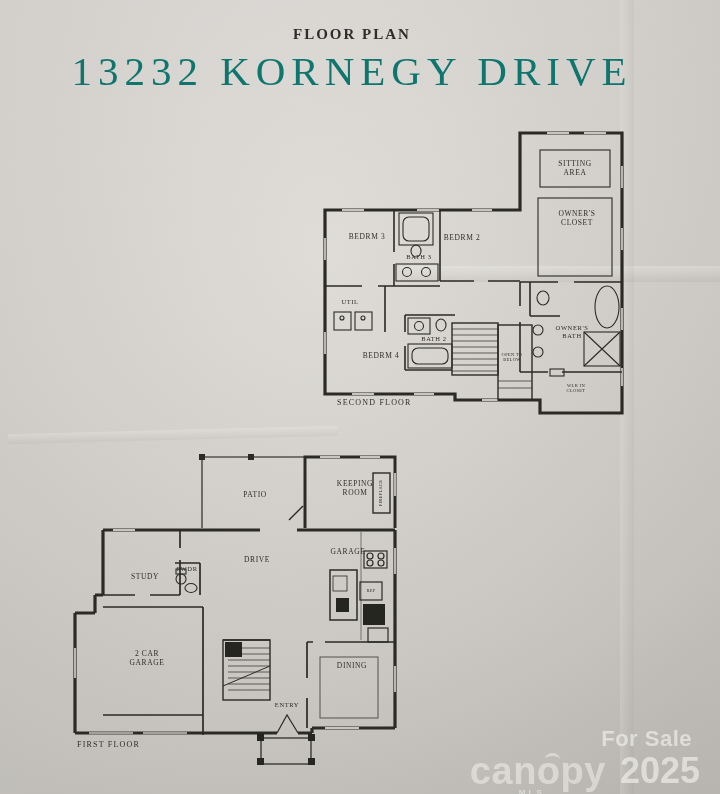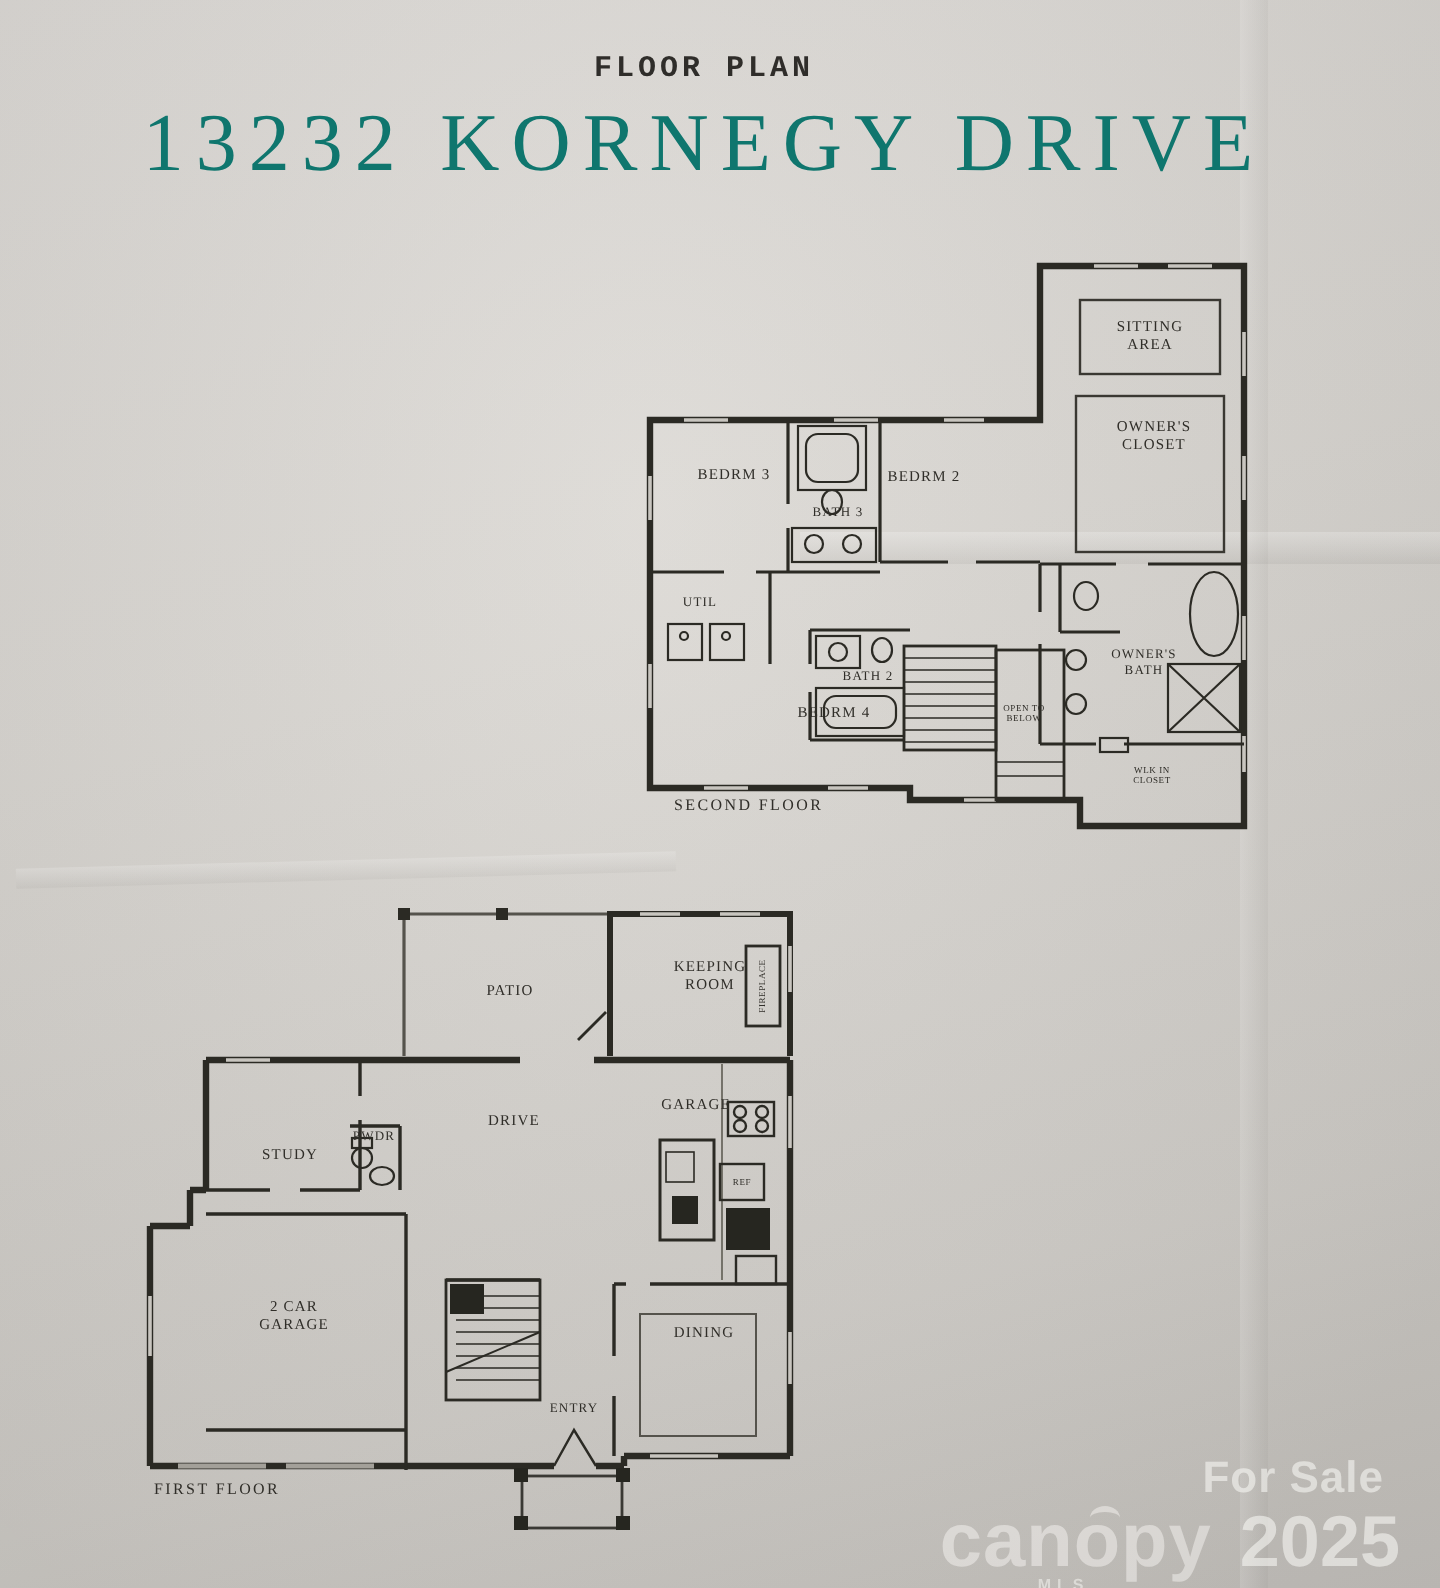--- a/index.html
+++ b/index.html
@@ -13,21 +13,21 @@
   .crease{position:absolute;pointer-events:none;}
   .crease.c1{left:400px;top:266px;width:320px;height:16px;
     background:linear-gradient(to bottom, rgba(255,255,255,0.22), rgba(90,88,84,0.08));}
   .crease.c2{left:8px;top:430px;width:330px;height:10px;transform:rotate(-1.5deg);
     background:linear-gradient(to bottom, rgba(255,255,255,0.18), rgba(90,88,84,0.06));}
   .crease.c3{left:620px;top:0;width:14px;height:794px;
     background:linear-gradient(to right, rgba(255,255,255,0.14), rgba(90,88,84,0.06));}
 
   .kicker{
     position:absolute;left:0;top:26px;width:704px;text-align:center;
-    font-family:Liberation Mono, monospace;font-weight:700;
+    font-family:Liberation Serif, serif;font-weight:700;
     font-size:15px;letter-spacing:2px;color:#2f2d2a;
   }
   .big-title{
     position:absolute;left:0;top:47px;width:704px;text-align:center;
     font-family:"Liberation Serif",serif;font-size:41px;letter-spacing:6px;
     color:#0f766e;white-space:nowrap;
   }
 
   .plan{position:absolute;}
   .plan svg{display:block;}
@@ -127,21 +127,21 @@
   </svg>
 
   <div class="lbl" style="left:253px;top:42px;">SITTING
 AREA</div>
   <div class="lbl" style="left:255px;top:92px;">OWNER'S
 CLOSET</div>
   <div class="lbl" style="left:45px;top:111px;">BEDRM 3</div>
   <div class="lbl" style="left:140px;top:112px;">BEDRM 2</div>
   <div class="lbl lbl-sm" style="left:97px;top:131px;">BATH 3</div>
   <div class="lbl lbl-sm" style="left:28px;top:176px;">UTIL</div>
-  <div class="lbl" style="left:59px;top:230px;margin-left:36px;">BEDRM 4</div>
+  <div class="lbl" style="left:59px;top:230px;">BEDRM 4</div>
   <div class="lbl lbl-sm" style="left:112px;top:213px;">BATH 2</div>
   <div class="lbl lbl-sm" style="left:250px;top:206px;">OWNER'S
 BATH</div>
   <div class="lbl lbl-xs" style="left:190px;top:231px;">OPEN TO
 BELOW</div>
   <div class="lbl lbl-xs" style="left:254px;top:262px;">WLK IN
 CLOSET</div>
   <div class="lbl-floor" style="left:15px;top:272px;">SECOND FLOOR</div>
 </div>
 

